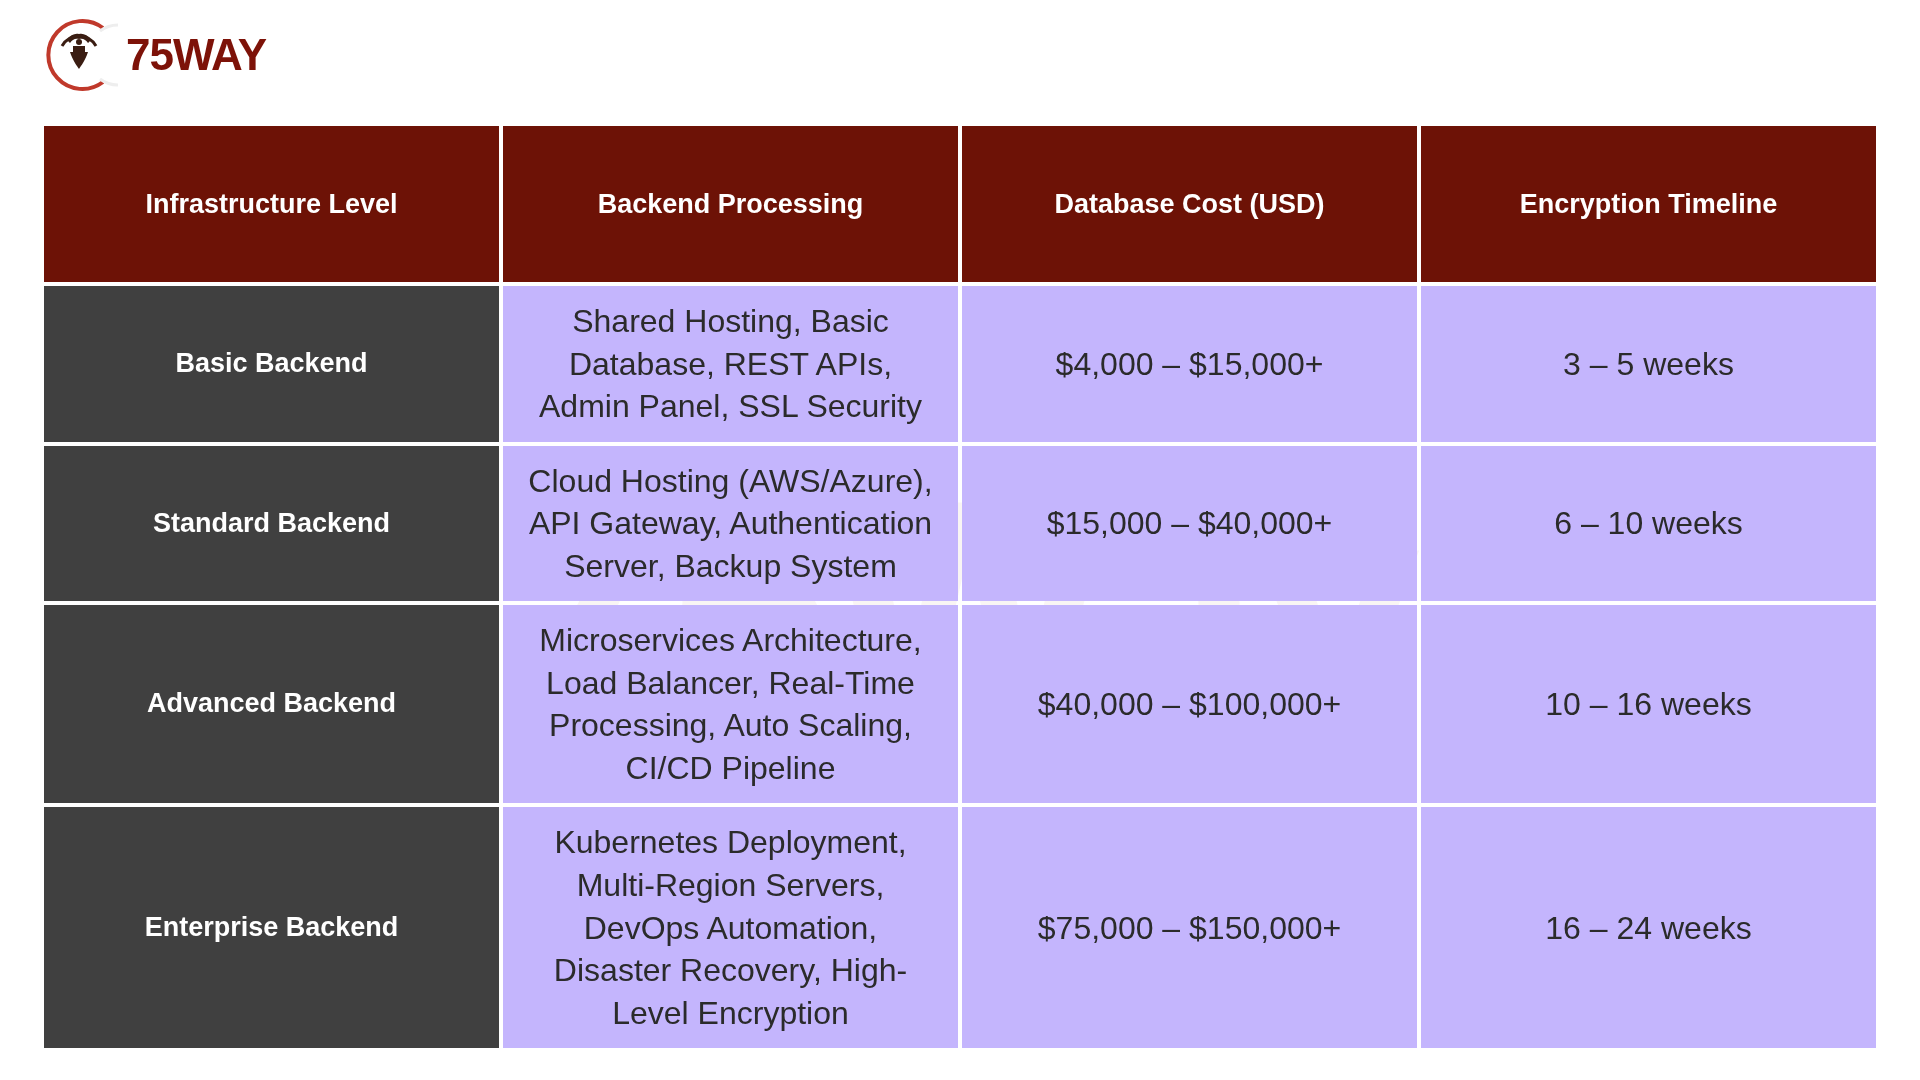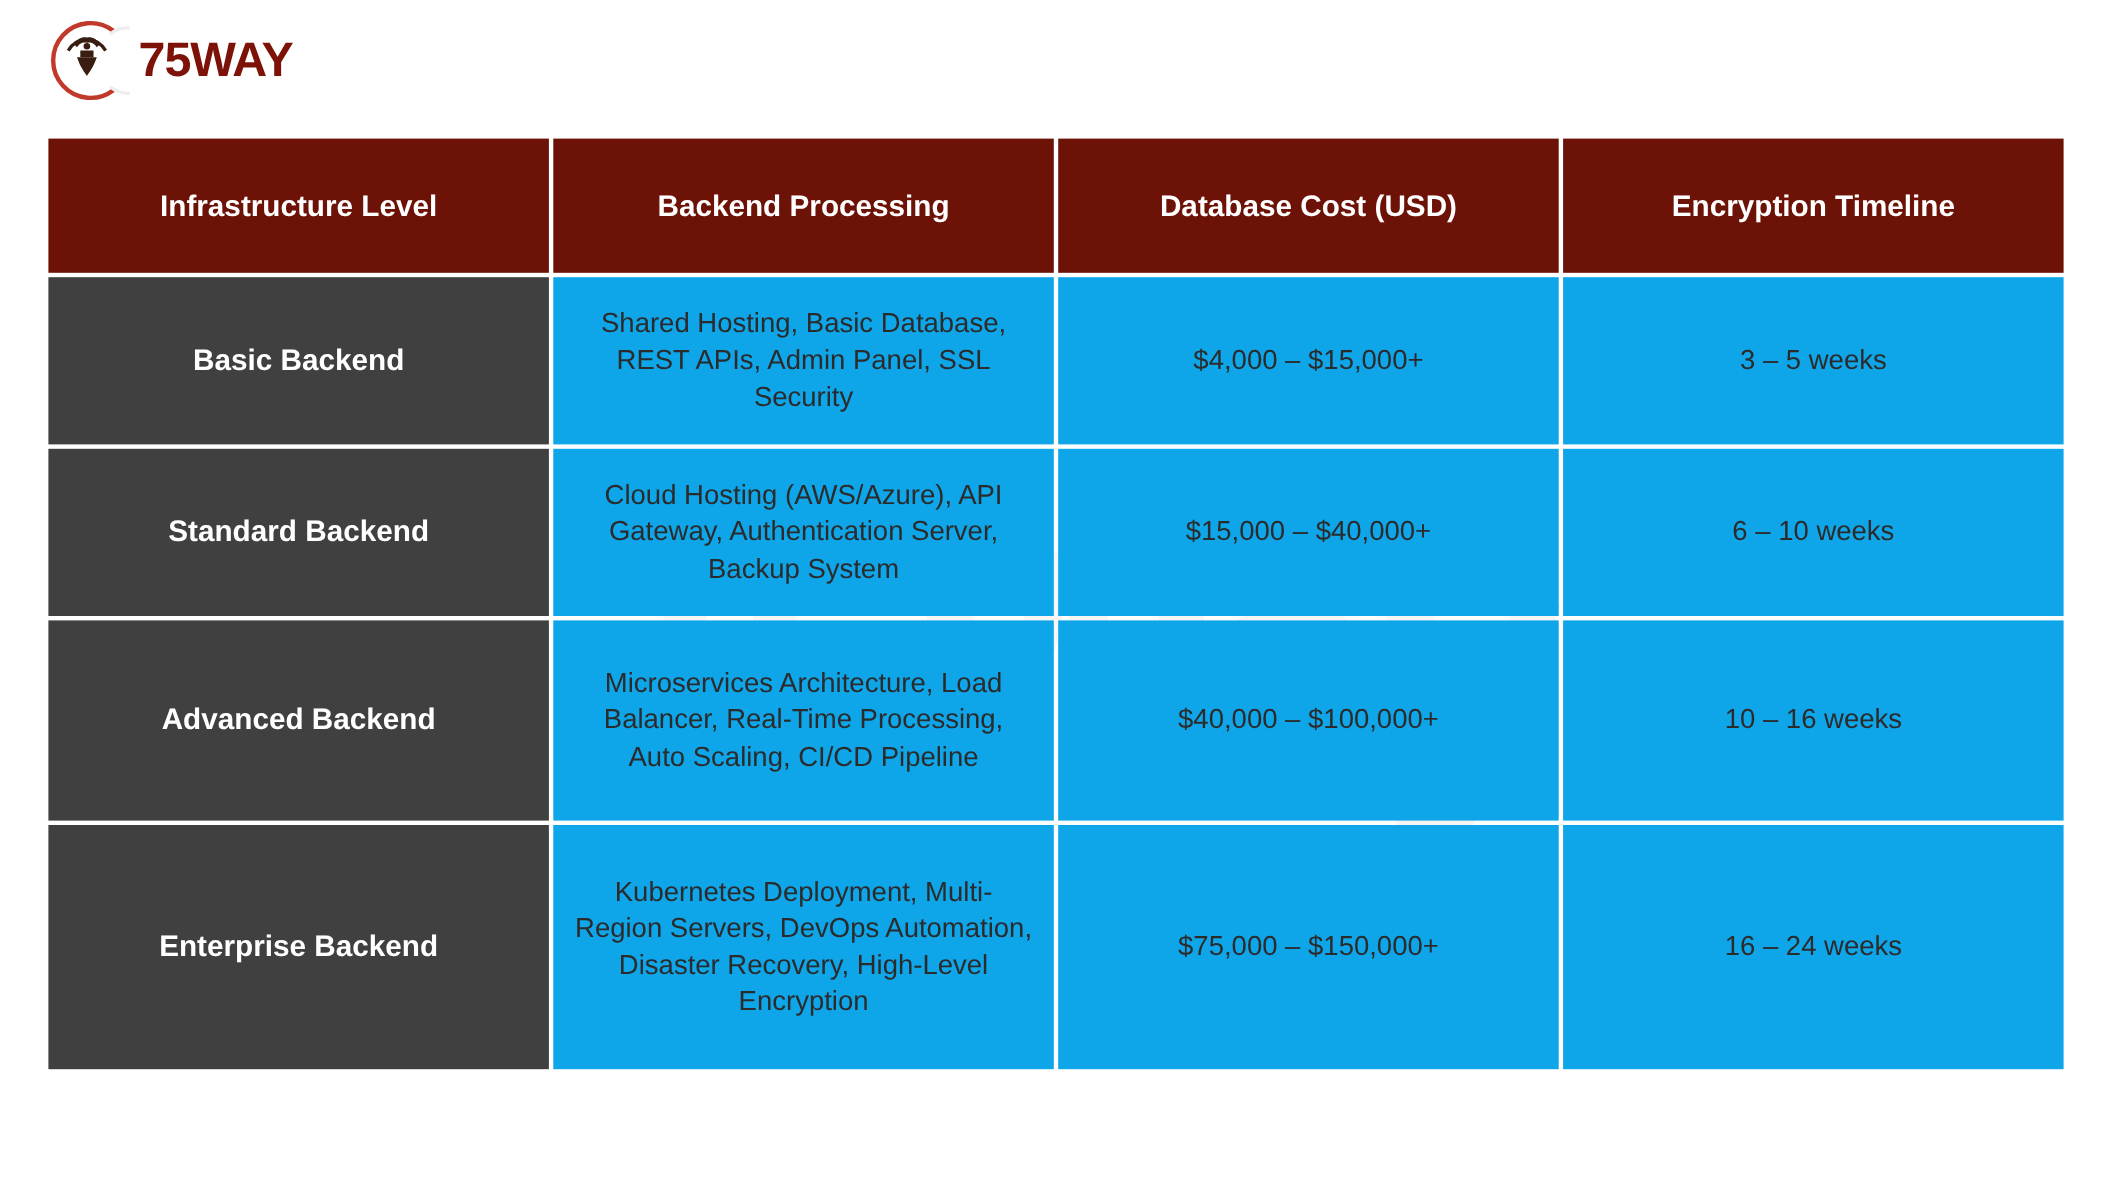--- a/index.html
+++ b/index.html
@@ -92,30 +92,30 @@
     border-collapse: separate;
     border-spacing: 4px 4px;
     width: 1840px;
     table-layout: fixed;
   }
   table.cost-table th {
     background: #6d1206;
     color: #ffffff;
     font-size: 27px;
     font-weight: bold;
-    height: 122px;
+    height: 156px;
     vertical-align: middle;
     text-align: center;
     padding: 6px 10px;
     box-sizing: border-box;
   }
   table.cost-table td {
-    background: #0ea5e9;
+    background: #c4b5fd;
     color: #2b2b2b;
-    font-size: 25px;
+    font-size: 32px;
     text-align: center;
     vertical-align: middle;
     padding: 14px 18px;
     box-sizing: border-box;
     line-height: 1.33;
   }
   table.cost-table td.level {
     background: #404040;
     color: #ffffff;
     font-weight: bold;

